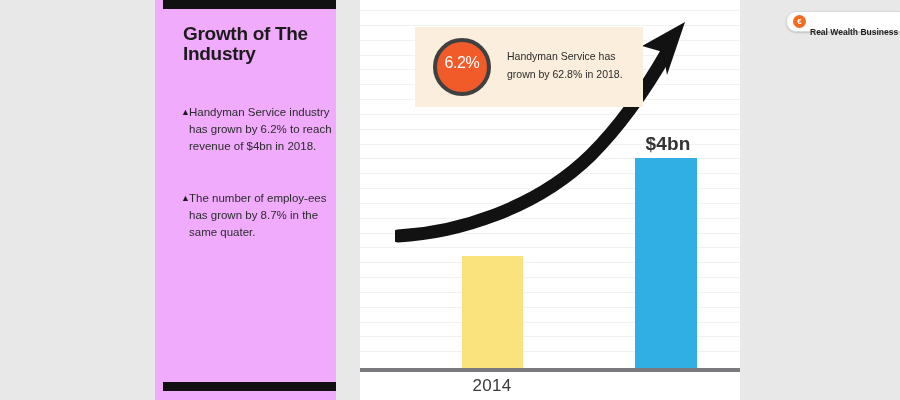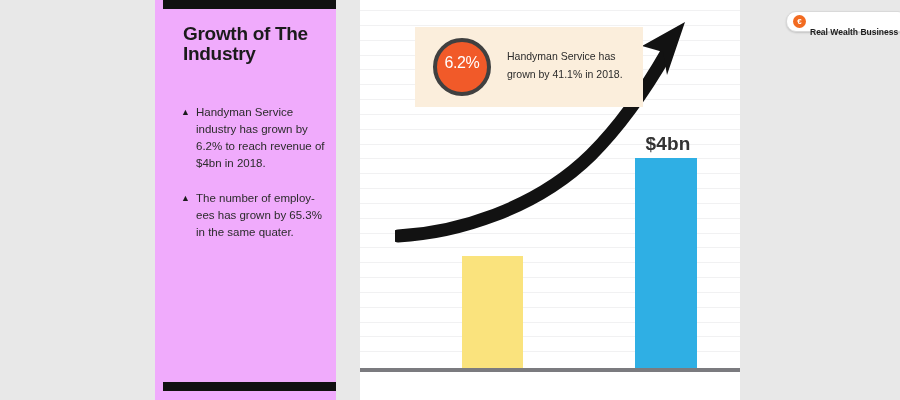--- a/index.html
+++ b/index.html
@@ -61,21 +61,21 @@
   .bullet-mark {
     position: absolute;
     left: 0;
     top: 1px;
     font-size: 9px;
     color: #1b1b1b;
     line-height: 15px;
   }
   .bullet-text {
     display: block;
-    margin-left: 15px;
+    margin-left: 8px;
   }
 
   
   #chart-panel {
     position: absolute;
     left: 360px;
     top: 0;
     width: 380px;
     height: 400px;
     background: #ffffff;
@@ -234,21 +234,21 @@
 
     <div id="panel-title">Growth of The Industry</div>
 
     <div class="bullet-row" id="bullet-0">
       <span class="bullet-mark">▲</span>
       <span class="bullet-text">Handyman Service industry has grown by 6.2% to reach revenue of $4bn in 2018.</span>
     </div>
 
     <div class="bullet-row" id="bullet-1">
       <span class="bullet-mark">▲</span>
-      <span class="bullet-text">The number of employ-ees has grown by 65.3% in the same quater.</span>
+      <span class="bullet-text">The number of employ-ees has grown by 8.7% in the same quater.</span>
     </div>
   </div>
 
   <div id="chart-panel">
 
     <div id="gridlines">
         <div class="gridline" style="top: 10px;"></div>
         <div class="gridline" style="top: 25px;"></div>
         <div class="gridline" style="top: 40px;"></div>
         <div class="gridline" style="top: 55px;"></div>
@@ -279,24 +279,25 @@
     <svg id="arrow-svg" viewBox="0 0 345 230">
       <path d="M3 216 C 60 213, 140 190, 196 135 C 232 99, 256 60, 272 32" fill="none" stroke="#121212" stroke-width="13" stroke-linecap="round"></path>
       <path d="M290 2 L 247 26 L 268 32 L 272 55 Z" fill="#121212"></path>
     </svg>
 
     <div class="bar" id="bar-2014"></div>
     <div class="bar" id="bar-2018"></div>
 
     <div id="bar-2018-value">$4bn</div>
 
+    <div class="axis-label" id="axis-label-2014">2014</div>
 
     <div id="callout">
       <div id="callout-circle">6.2%</div>
-      <div id="callout-text">Handyman Service  has grown by 41.1% in 2018.</div>
+      <div id="callout-text">Handyman Service  has grown by 62.8% in 2018.</div>
     </div>
   </div>
 
   <div id="watermark">
     <span id="watermark-icon">€</span>
     <span id="watermark-label">Real Wealth Business</span>
   </div>
 
 </div>
 

